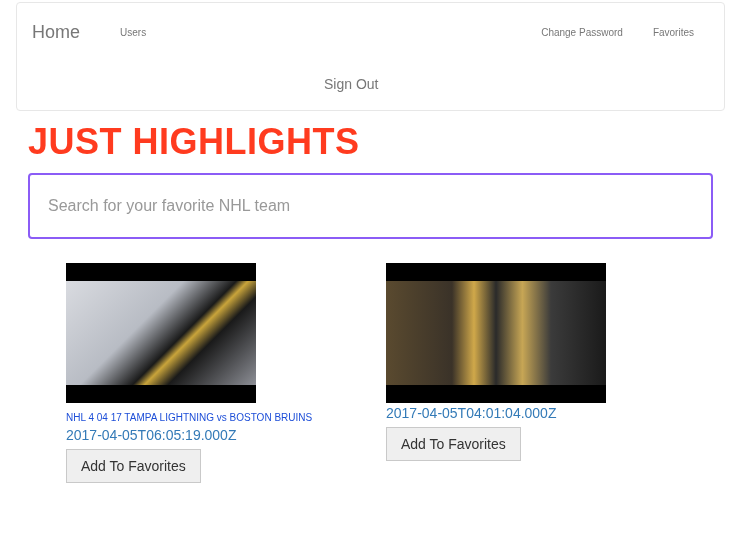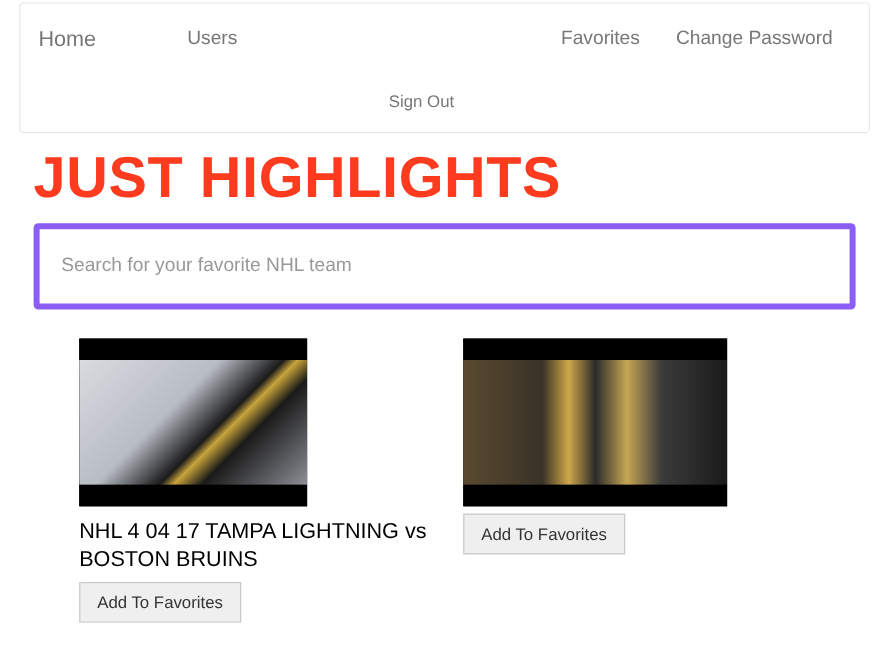--- a/index.html
+++ b/index.html
@@ -15,21 +15,20 @@
       border-radius: 4px;
       margin: 2px 16px 10px 16px;
       padding: 0;
       min-height: 50px;
     }
     .navbar-inner {
       display: flex;
       flex-wrap: wrap;
       align-items: center;
       padding: 4px 15px;
-      gap: 36px;
     }
     .navbar-brand {
       font-size: 18px;
       color: #777;
       padding: 15px 15px 15px 0;
       text-decoration: none;
     }
     .navbar-nav {
       list-style: none;
       display: flex;
@@ -38,46 +37,46 @@
       padding: 0;
     }
     .navbar-nav.left { margin-left: 10px; }
     .navbar-nav.right { margin-left: auto; }
     .navbar-nav li { }
     .navbar-nav a {
       display: block;
       padding: 15px 15px;
       color: #777;
       text-decoration: none;
-      font-size: 16px;
+      font-size: 10px;
     }
     .nav-row2 {
       width: 100%;
       display: flex;
       padding: 4px 15px 8px 15px;
     }
     .nav-row2 a {
       color: #777;
       text-decoration: none;
       font-size: 14px;
       padding: 10px 0 10px 292px;
       text-align: center;
     }
     .content {
       padding: 0 28px;
     }
     .page-title {
       color: #ff3b1f;
-      font-size: 48px;
+      font-size: 36px;
       font-weight: 700;
       letter-spacing: 0.5px;
       margin: 6px 0 10px 0;
     }
     .search-box {
-      border: 5px solid #8b5cf6;
+      border: 2px solid #8b5cf6;
       border-radius: 4px;
       padding: 22px 18px;
       margin: 6px 0 24px 0;
     }
     .search-input {
       width: 100%;
       border: none;
       outline: none;
       font-size: 16px;
       color: #555;
@@ -108,23 +107,23 @@
       position:absolute; top:18px; bottom:18px; left:0; right:0;
     }
     .img-game {
       background: linear-gradient(135deg, #d9dbe0 0%, #b8bcc4 40%, #1a1a1a 58%, #c9a43b 62%, #1a1a1a 70%, #8d8f96 100%);
     }
     .img-interview {
       background: linear-gradient(90deg, #5a4a2f 0%, #3a3228 30%, #d0a84a 40%, #2a2a2a 50%, #c7a655 62%, #3b3b3b 75%, #1a1a1a 100%);
     }
     .card-link {
       display: block;
-      color: #000000;
+      color: #1d4ed8;
       text-decoration: none;
-      font-size: 18px;
+      font-size: 10px;
       line-height: 1.35;
       margin-top: 8px;
     }
     .card-date {
       color: #337ab7;
       font-size: 14px;
       margin-top: 2px;
     }
     .fav-btn {
       margin-top: 6px;
@@ -143,24 +142,24 @@
 <nav class="navbar">
   <div class="navbar-inner">
     <a class="navbar-brand" href="#">Home</a>
     <ul class="navbar-nav left">
       <li>
           <a href="#">Users</a>
         </li>
     </ul>
     <ul class="navbar-nav right">
       <li>
-          <a href="#">Favorites</a>
+          <a href="#">Change Password</a>
         </li>
       <li>
-          <a href="#">Change Password</a>
+          <a href="#">Favorites</a>
         </li>
     </ul>
   </div>
   <div class="nav-row2">
     <a href="#">Sign Out</a>
   </div>
 </nav>
 
 <div class="content">
   <h1 class="page-title">JUST HIGHLIGHTS</h1>
@@ -171,26 +170,28 @@
 
   <div class="cards">
 
     <div class="card">
       <div class="thumb">
         <div class="letterbox-top"></div>
         <div class="img-area img-game"></div>
         <div class="letterbox-bottom"></div>
       </div>
       <a href="#" class="card-link">NHL 4 04 17 TAMPA LIGHTNING vs BOSTON BRUINS</a>
+      <div class="card-date">2017-04-05T06:05:19.000Z</div>
       <button class="fav-btn">Add To Favorites</button>
     </div>
 
     <div class="card">
       <div class="thumb" style="width:220px">
         <div class="letterbox-top"></div>
         <div class="img-area img-interview"></div>
         <div class="letterbox-bottom"></div>
       </div>
+      <div class="card-date">2017-04-05T04:01:04.000Z</div>
       <button class="fav-btn">Add To Favorites</button>
     </div>
 
   </div>
 </div>
 
 </body></html>

